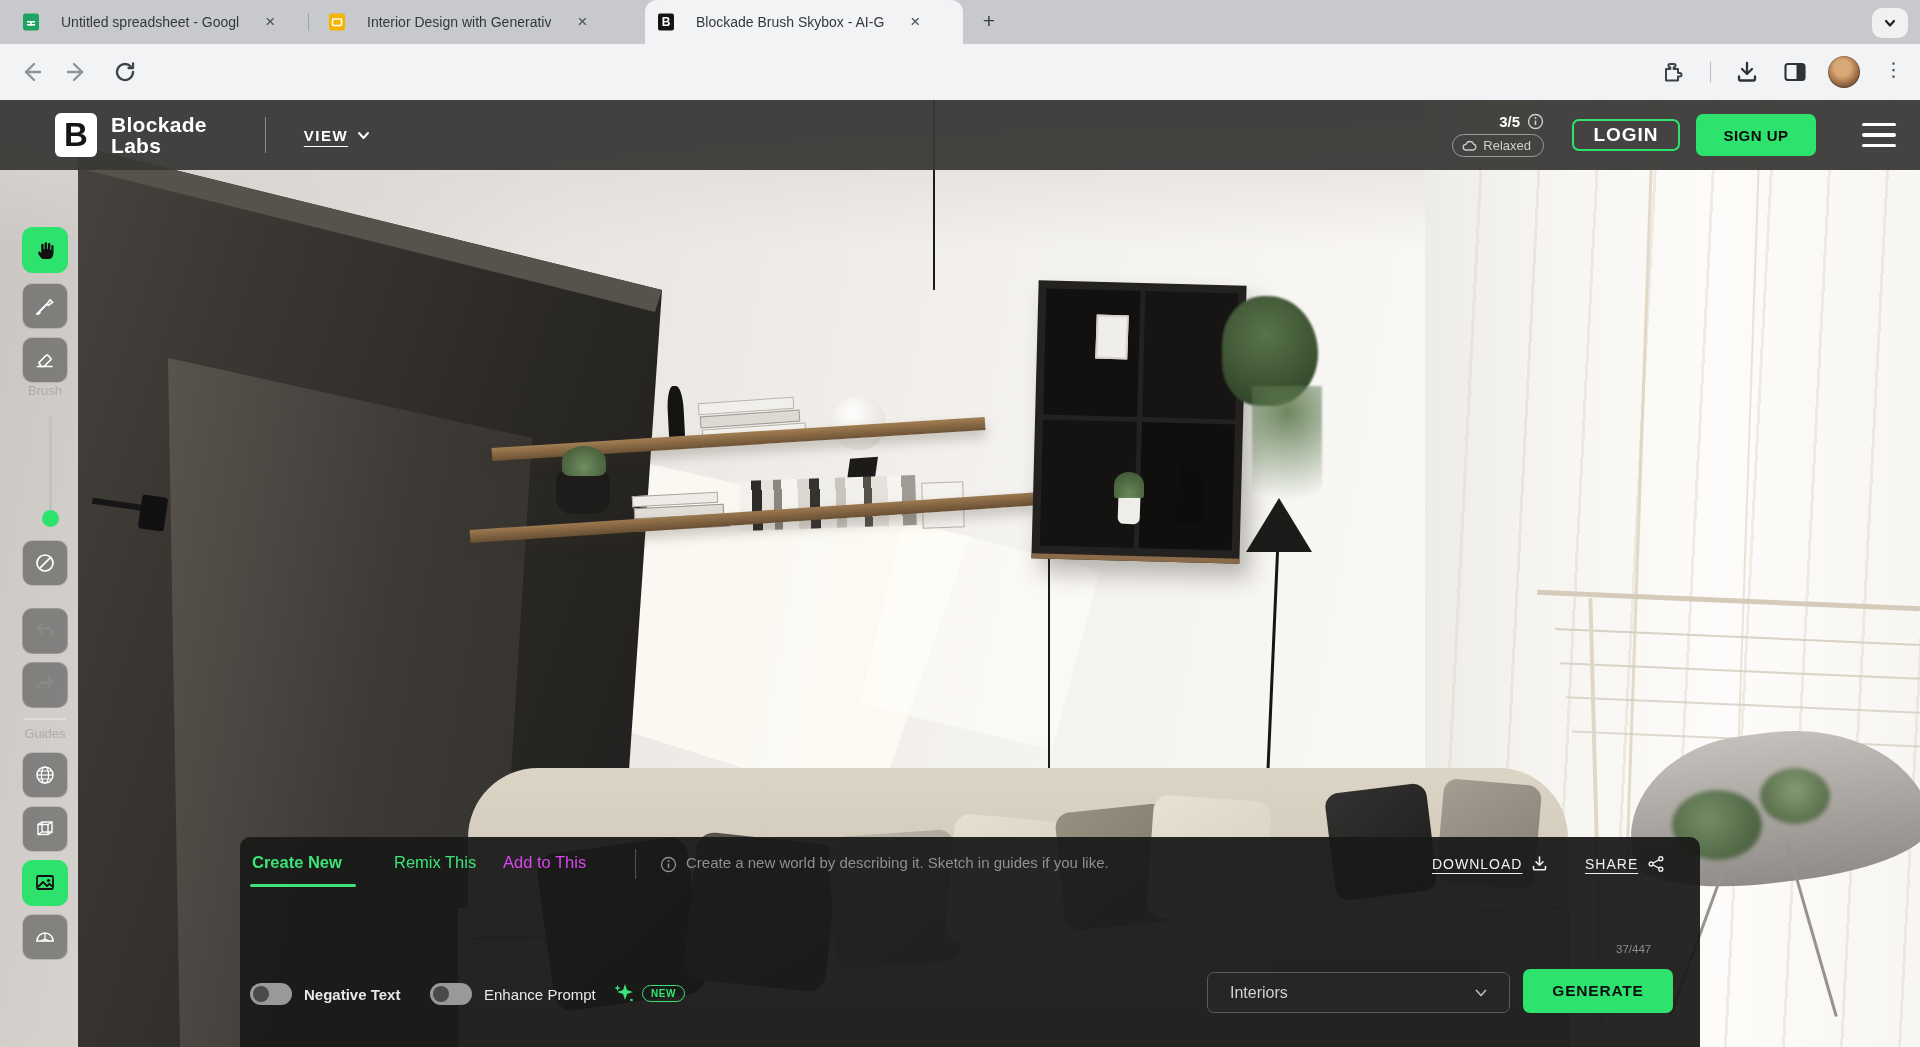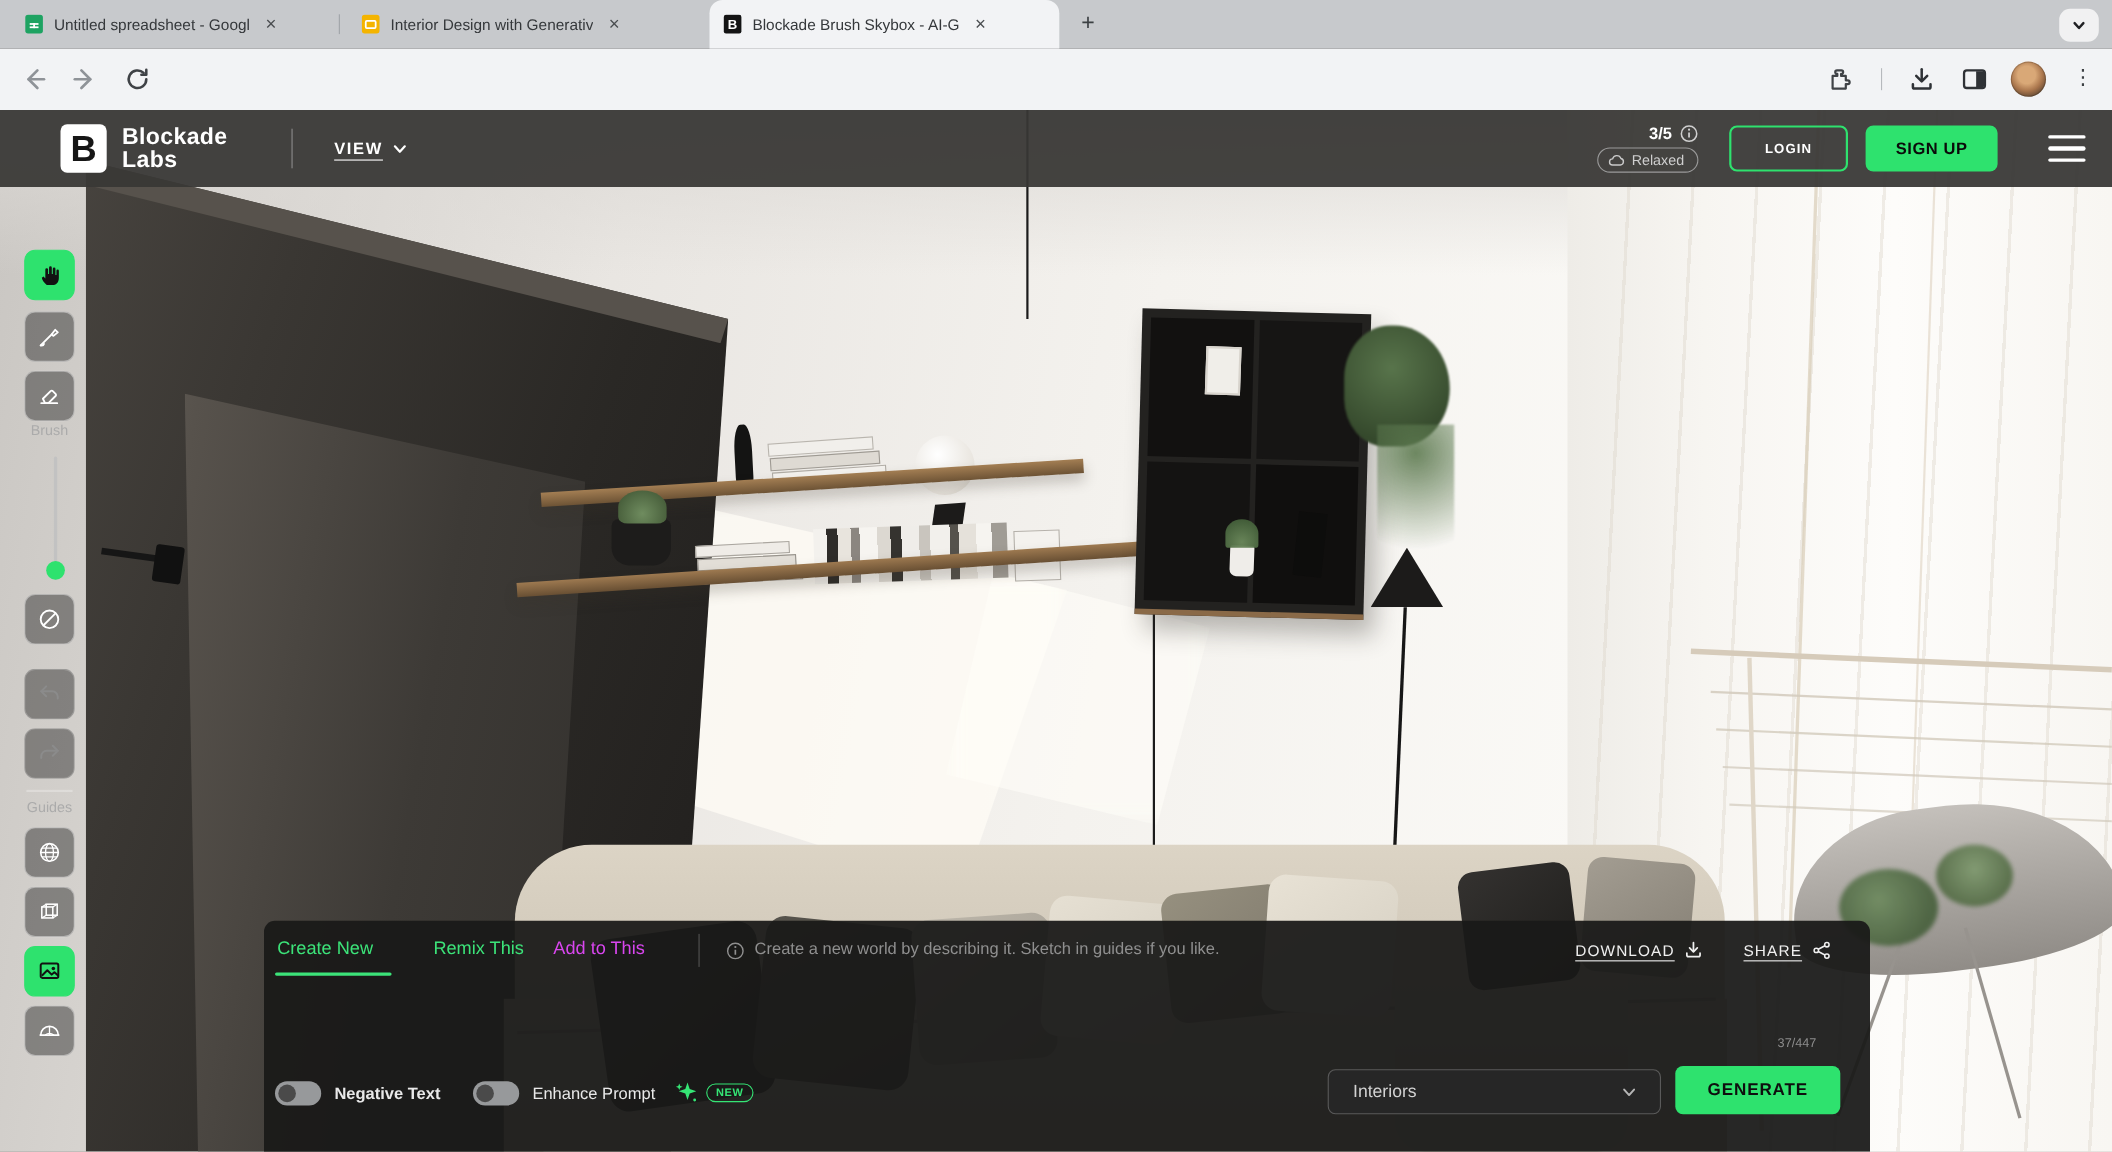--- a/index.html
+++ b/index.html
@@ -1,21 +1,21 @@
 <!DOCTYPE html>
 <html><head>
 <meta charset="utf-8">
 <style>
   * { margin:0; padding:0; box-sizing:border-box; }
   html,body { width:1920px; height:1047px; overflow:hidden; font-family:"Liberation Sans", sans-serif; background:#000; }
   .abs { position:absolute; }
 
   
   #tabstrip { position:absolute; left:0; top:0; width:1920px; height:44px; background:#c7c9cc; }
-  .tab { position:absolute; top:0; height:44px; display:flex; align-items:center; gap:9px; padding:0 12px; }
+  .tab { position:absolute; top:0; height:44px; display:flex; align-items:center; gap:21px; padding:0 12px; }
   .tab .fav { width:18px; height:18px; flex:0 0 18px; }
   .tab .t-title { font-size:14px; color:#35383b; white-space:nowrap; overflow:hidden; max-width:220px; }
   .tab .t-close { font-size:17px; color:#4a4d50; width:20px; height:20px; line-height:19px; text-align:center; border-radius:50%; cursor:pointer; }
   .tab.active { background:#f2f3f5; border-radius:12px 12px 0 0; }
   .tab-sep { position:absolute; top:13px; width:1px; height:18px; background:#9fa3a8; }
   .newtab { position:absolute; top:8px; width:28px; height:28px; border-radius:50%; font-size:21px; color:#3c4043; text-align:center; line-height:26px; }
   .tabsearch { position:absolute; top:8px; right:12px; width:36px; height:30px; border-radius:10px; background:#f1f1f2; display:flex; align-items:center; justify-content:center; }
 
   #toolbar { position:absolute; left:0; top:44px; width:1920px; height:56px; background:#f2f3f5; }
   .navbtn { position:absolute; top:15px; width:26px; height:26px; }
@@ -37,38 +37,38 @@
   #site-header { position:absolute; left:0; top:0; width:1920px; height:70px; background:rgba(56,55,53,0.94); z-index:30; display:flex; align-items:center; }
   .logo-mark { width:42px; height:44px; margin-left:55px; background:#fff; border-radius:6px; color:#161616; font-weight:bold; font-size:33px; display:flex; align-items:center; justify-content:center; }
   .logo-text { color:#fff; font-size:21px; font-weight:700; line-height:1.0; letter-spacing:.3px; margin-left:14px; }
   .hdr-div { width:1px; height:36px; background:#8b8b8b; margin-left:58px; }
   .view-wrap { display:flex; align-items:center; gap:8px; margin-left:38px; color:#fff; }
   .view-label { font-size:15px; letter-spacing:1.5px; font-weight:600; text-decoration:underline; text-underline-offset:5px; }
   .hdr-right { position:absolute; right:0; top:0; height:70px; display:flex; align-items:center; }
   .credits-wrap { display:flex; flex-direction:column; align-items:flex-end; gap:4px; margin-right:28px; }
   .credits-line { display:flex; align-items:center; gap:7px; color:#fff; font-size:15px; font-weight:700; }
   .speed-badge { display:flex; align-items:center; gap:6px; border:1px solid #9a9a9a; border-radius:13px; padding:3px 12px 3px 9px; color:#cfcfcf; font-size:13px; }
-  .btn-login { width:108px; height:42px; border:2px solid #2ee26e; border-radius:7px; color:#fff; font-size:12px; font-weight:700; letter-spacing:1px; display:flex; align-items:center; justify-content:center; margin-right:16px; cursor:pointer; }
+  .btn-login { width:108px; height:32px; border:2px solid #2ee26e; border-radius:7px; color:#fff; font-size:19px; font-weight:700; letter-spacing:1px; display:flex; align-items:center; justify-content:center; margin-right:16px; cursor:pointer; }
   .btn-signup { width:120px; height:42px; background:#2ee26e; border-radius:7px; color:#0b0b0b; font-size:15px; font-weight:800; letter-spacing:.5px; display:flex; align-items:center; justify-content:center; cursor:pointer; }
   .burger { margin:0 24px 0 46px; display:flex; flex-direction:column; gap:7px; cursor:pointer; }
   .burger span { width:34px; height:3.5px; background:#fff; border-radius:2px; }
 
   
   .tool-btn { position:absolute; left:22px; width:46px; height:46px; border:1.5px solid rgba(255,255,255,.42); border-radius:10px; background:rgba(22,22,22,.42); display:flex; align-items:center; justify-content:center; z-index:25; cursor:pointer; }
   .tool-btn.green { background:#2ee26e; border-color:#2ee26e; }
   .tool-btn.dim { border-color:rgba(255,255,255,.2); }
   .tool-label { position:absolute; left:22px; width:46px; text-align:center; color:#ababab; font-size:13px; z-index:25; }
   #brush-slider { position:absolute; left:49px; width:3px; height:112px; background:#c2c2c2; border-radius:2px; z-index:25; }
   #brush-thumb { position:absolute; left:42px; width:17px; height:17px; background:#2ee26e; border-radius:50%; z-index:26; cursor:pointer; }
   .tool-div { position:absolute; left:24px; width:42px; height:2px; background:rgba(255,255,255,.28); z-index:25; }
 
   
   #panel { position:absolute; left:240px; top:737px; width:1460px; height:210px; background:rgba(25,25,24,.94); border-radius:10px 10px 0 0; z-index:28; }
   .ptab { position:absolute; top:16px; font-size:16.5px; cursor:pointer; white-space:nowrap; }
-  .ptab.green { color:#3ce379; font-weight:400; }
+  .ptab.green { color:#3ce379; font-weight:700; }
   .ptab.disabled { color:#d946ef; }
   #ptab-underline { position:absolute; left:10px; top:47px; width:106px; height:3px; background:#3ce379; border-radius:2px; }
   .ptab-div { position:absolute; left:395px; top:12px; width:1px; height:30px; background:rgba(255,255,255,.25); }
   .hint { position:absolute; left:446px; top:17px; font-size:15px; color:#8f8f8f; white-space:nowrap; }
   .linklike { position:absolute; top:18px; display:flex; align-items:center; gap:9px; color:#f0f0f0; font-size:14px; letter-spacing:1px; cursor:pointer; }
   .linklike .lbl { text-decoration:underline; text-underline-offset:4px; }
   #prompt-box { position:absolute; left:20px; top:66px; width:1408px; height:48px; background:rgba(22,26,22,.55); border:1px solid #5d9b77; border-radius:7px; display:flex; align-items:center; padding:0 18px; cursor:text; }
   #prompt-text { color:#d4d4d4; font-size:17px; letter-spacing:.2px; white-space:nowrap; }
   #caret { display:inline-block; width:2px; height:22px; background:#eaeaea; margin-left:2px; animation:blink 1.1s steps(1) infinite; }
   @keyframes blink { 50% { opacity:0; } }

